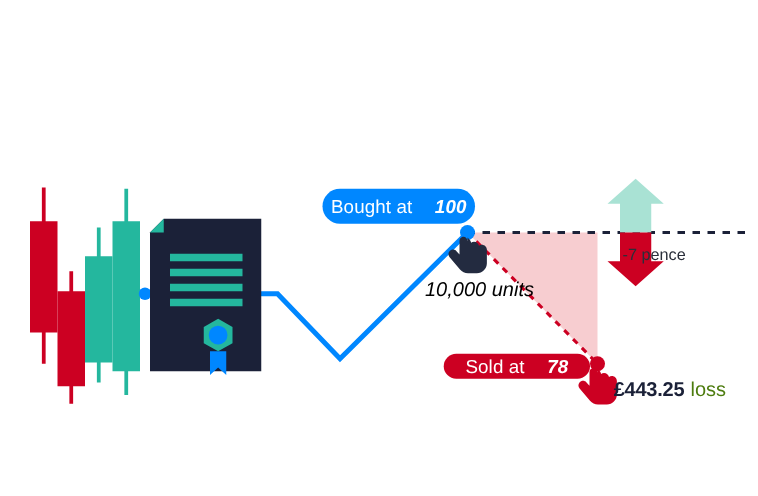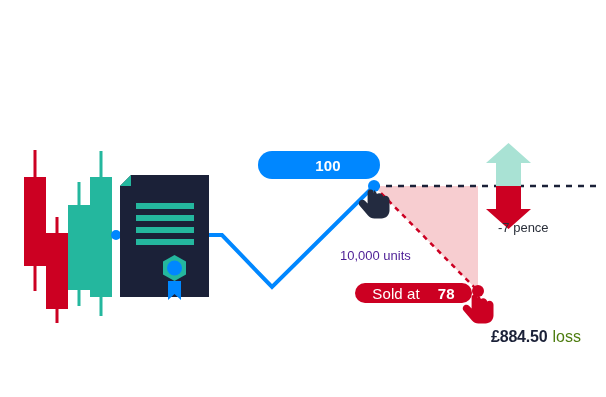--- a/index.html
+++ b/index.html
@@ -35,20 +35,21 @@
     justify-content: center;
     white-space: nowrap;
     letter-spacing: .1px;
   }
   .pill .lead {
     font-weight: 400;
   }
   .pill .val {
     font-weight: 700;
     margin-left: 18px;
+    font-style: italic;
   }
   #bought-pill {
     left: 258px;
     top: 151px;
     width: 122px;
     height: 28px;
     background: #0087FF;
     font-size: 15px;
   }
   #sold-pill {
@@ -56,27 +57,27 @@
     top: 283px;
     width: 117px;
     height: 20px;
     background: #CC0022;
     font-size: 15px;
   }
   .plain-label {
     position: absolute;
     color: #3c4049;
     white-space: nowrap;
-    margin-top: 24px;
   }
   #units-label {
     left: 340px;
     top: 224px;
-    font-size: 13px;
-    color: #4c1d95;
+    font-size: 16px;
+    color: #000000;
+    font-style: italic;
   }
   #pence-label {
     left: 498px;
     top: 196px;
     font-size: 13px;
     color: #2a2f3a;
   }
   #loss-label {
     left: 491px;
     top: 304px;
@@ -206,30 +207,31 @@
                  C488.6 300.8 487.8 301.1 487.2 301.6
                  C486.9 299.7 485.2 298.3 483.2 298.3
                  C482.3 298.3 481.5 298.6 480.9 299.1
                  C480.6 297.2 478.9 295.8 478 295 Z" fill="#CC0022"></path>
       </g>
     </g>
 
   </svg>
 
   <div id="bought-pill" class="pill">
+    <span class="lead">Bought at</span>
     <span class="val">100</span>
   </div>
 
   <div id="sold-pill" class="pill">
     <span class="lead">Sold at</span>
     <span class="val">78</span>
   </div>
 
   <div id="units-label" class="plain-label">10,000 units</div>
 
   <div id="pence-label" class="plain-label">-7 pence</div>
 
   <div id="loss-label" class="plain-label">
-    <span class="amount">£884.50</span>
+    <span class="amount">£443.25</span>
     <span class="word">loss</span>
   </div>
 
 </div>
 
 </body></html>

